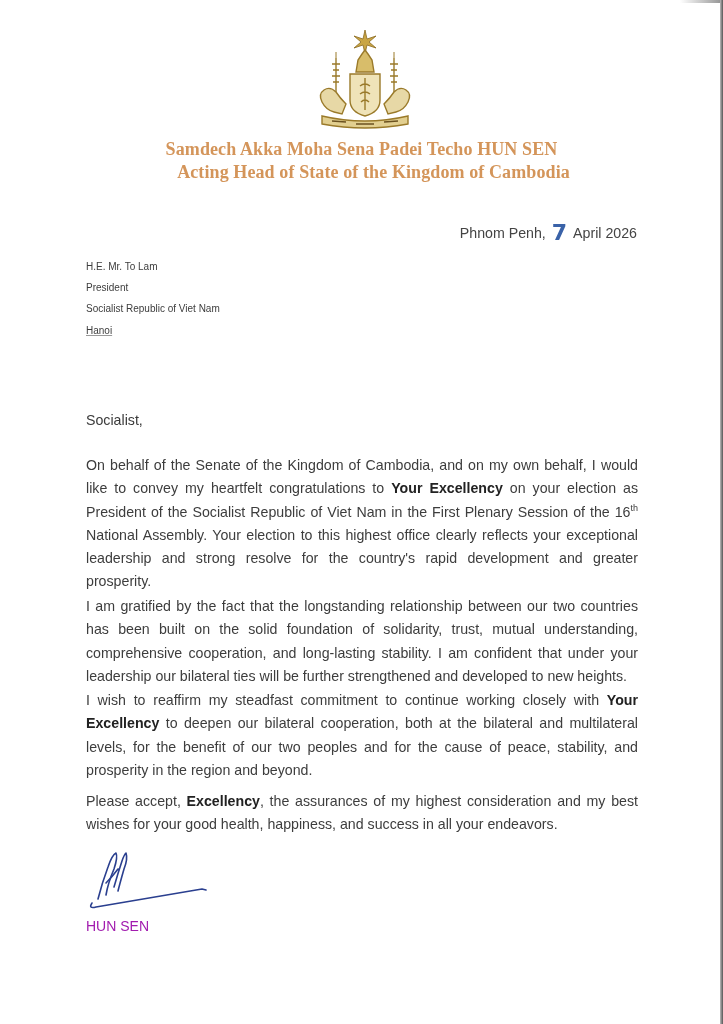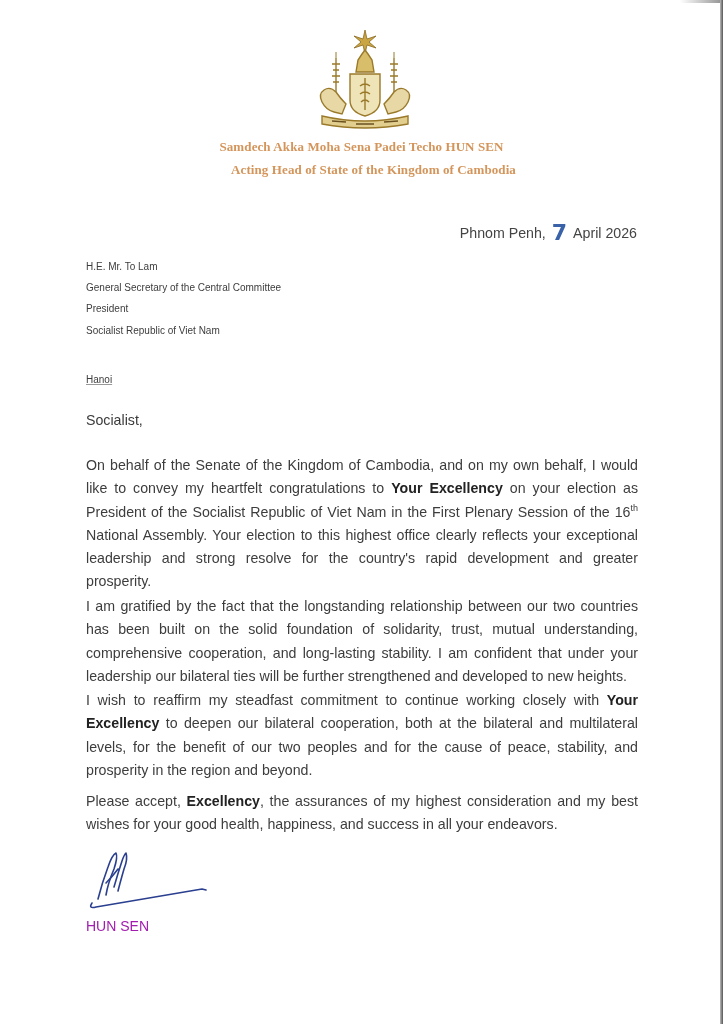--- a/index.html
+++ b/index.html
@@ -5,28 +5,28 @@
     html, body { margin: 0; padding: 0; }
     body {
       width: 723px; height: 1024px; background: #ffffff; position: relative; overflow: hidden;
       font-family: "Liberation Sans", sans-serif; color: #3a3a3a;
     }
     .right-edge { position: absolute; right: 0; top: 0; width: 3px; height: 1024px; background: linear-gradient(to right, #bbb, #555); }
     .top-shade { position: absolute; right: 3px; top: 0; width: 40px; height: 3px; background: linear-gradient(to right, #fff, #999); }
     .emblem { position: absolute; left: 306px; top: 28px; width: 118px; height: 104px; }
     .header-line {
       position: absolute; left: 0; width: 723px; text-align: center;
-      font-family: "Liberation Serif", serif; font-weight: bold; font-size: 13px; color: #d4955a; letter-spacing: 0.1px;
+      font-family: "Liberation Serif", serif; font-weight: bold; font-size: 18px; color: #d4955a; letter-spacing: 0.1px;
     }
     .h1 { top: 139px; }
     .h2 { top: 162px; padding-left: 12px; }
     .dateline { position: absolute; top: 218px; right: 86px; font-size: 14.2px; color: #444; }
     .dateline .day { color: #3a62a8; font-size: 22px; font-weight: bold; font-family: "DejaVu Sans", sans-serif; margin: 0 6px; position: relative; top: 2px; }
     .addr { position: absolute; left: 86px; top: 256px; font-size: 10px; line-height: 21.2px; color: #3d3d3d; }
-    .addr .city { text-decoration: underline; text-decoration-color: #999; margin-top: 28px; }
+    .addr .city { text-decoration: underline; text-decoration-color: #999; }
     .salutation { position: absolute; left: 86px; top: 412px; font-size: 14.2px; }
     .body-text { position: absolute; left: 86px; width: 552px; font-size: 14.2px; line-height: 23.3px; text-align: justify; color: #3d3d3d; }
     .p1 { top: 454px; }
     .p2 { top: 595px; }
     .p3 { top: 689px; }
     .p4 { top: 790px; }
     .body-text p { margin: 0; }
     .em { color: #222; font-weight: 600; }
     sup { font-size: 9px; line-height: 0; }
     .signature { position: absolute; left: 84px; top: 843px; width: 130px; height: 70px; }
@@ -64,21 +64,20 @@
 
 <div class="header-line h1">Samdech Akka Moha Sena Padei Techo HUN SEN</div>
 <div class="header-line h2">Acting Head of State of the Kingdom of Cambodia</div>
 
 <div class="dateline">
   <span>Phnom Penh,</span><span class="day">7</span><span>April 2026</span>
 </div>
 
 <div class="addr">
   <div>H.E. Mr. To Lam</div>
-  <div>General Secretary of the Central Committee</div>
   <div>President</div>
   <div>Socialist Republic of Viet Nam</div>
   <div class="city">Hanoi</div>
 </div>
 
 <div class="salutation">Socialist,</div>
 
 <div class="body-text p1">
   <p><span>On behalf of the Senate of the Kingdom of Cambodia, and on my own behalf, I would like to convey my heartfelt congratulations to </span><span class="em">Your Excellency</span><span> on your election as President of the Socialist Republic of Viet Nam in the First Plenary Session of the 16</span><sup>th</sup><span> National Assembly. Your election to this highest office clearly reflects your exceptional leadership and strong resolve for the country's rapid development and greater prosperity.</span></p>
 </div>

